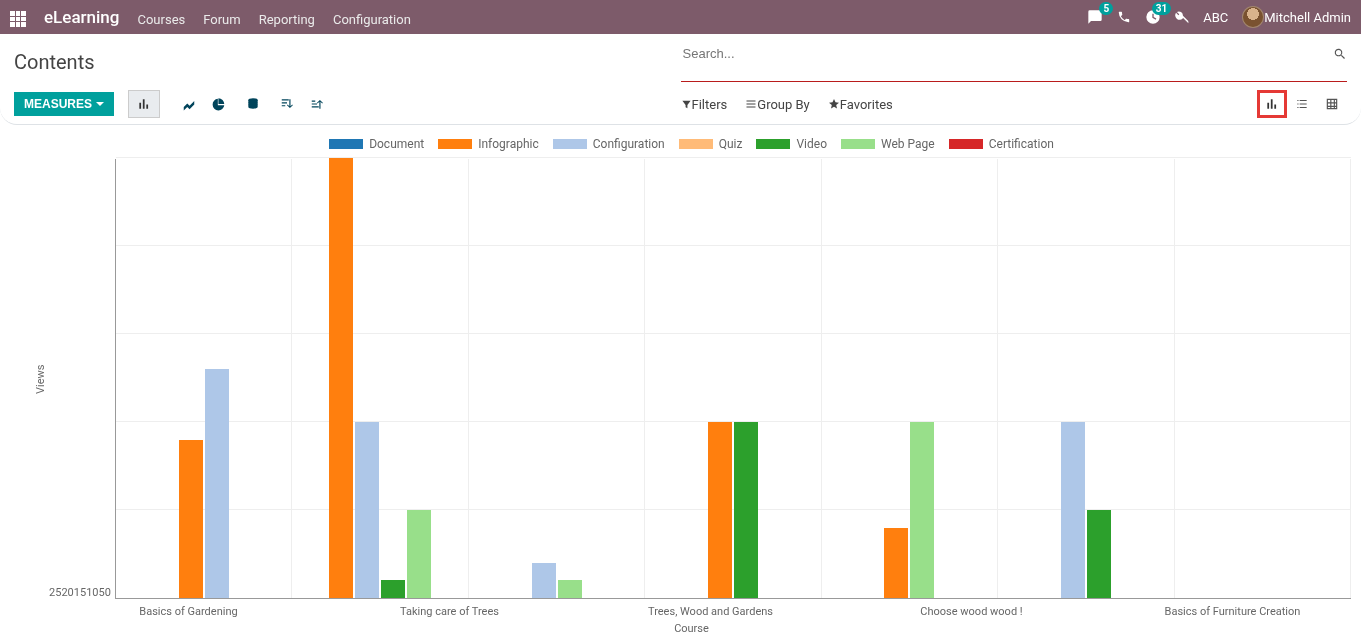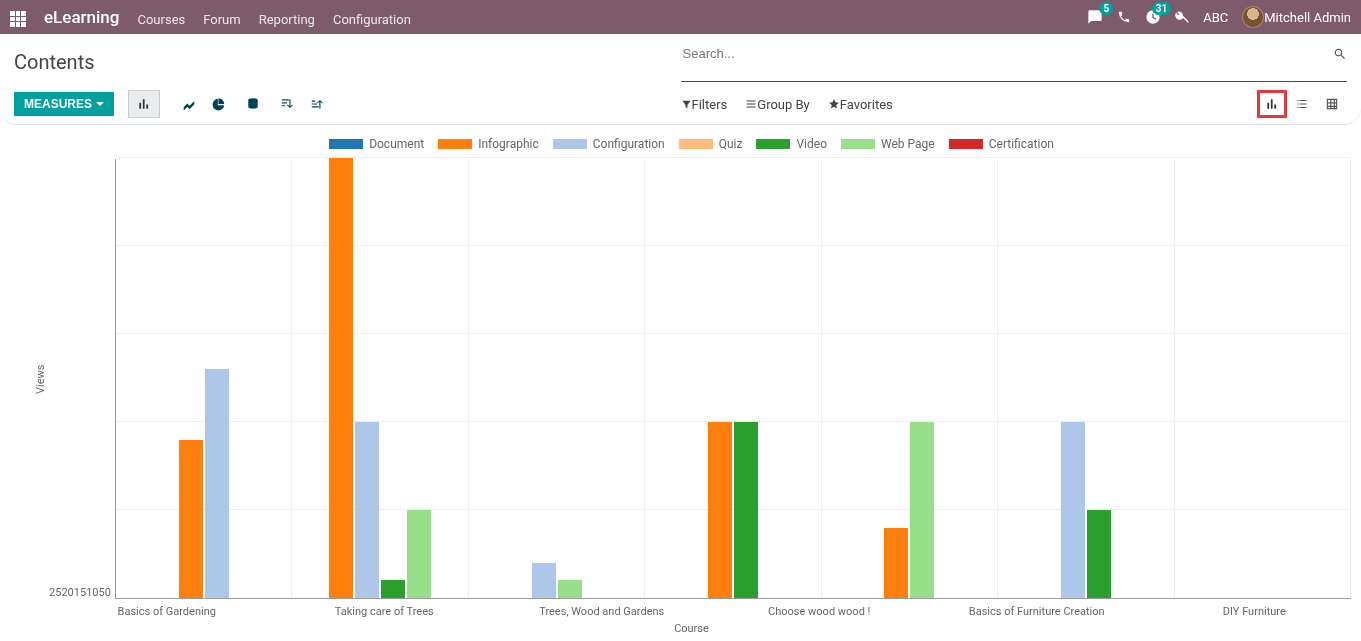--- a/index.html
+++ b/index.html
@@ -286,16 +286,15 @@
         </div>
         <div class="cat"></div>
       </div>
   </div>
   <div class="xlabels" id="xlabels">
       <div class="xl">Basics of Gardening</div>
       <div class="xl">Taking care of Trees</div>
       <div class="xl">Trees, Wood and Gardens</div>
       <div class="xl">Choose wood wood !</div>
       <div class="xl">Basics of Furniture Creation</div>
-      <div class="xl">DIY Furniture</div>
     </div>
   <div class="xaxis-title">Course</div>
 </div>
 
 </body></html>

